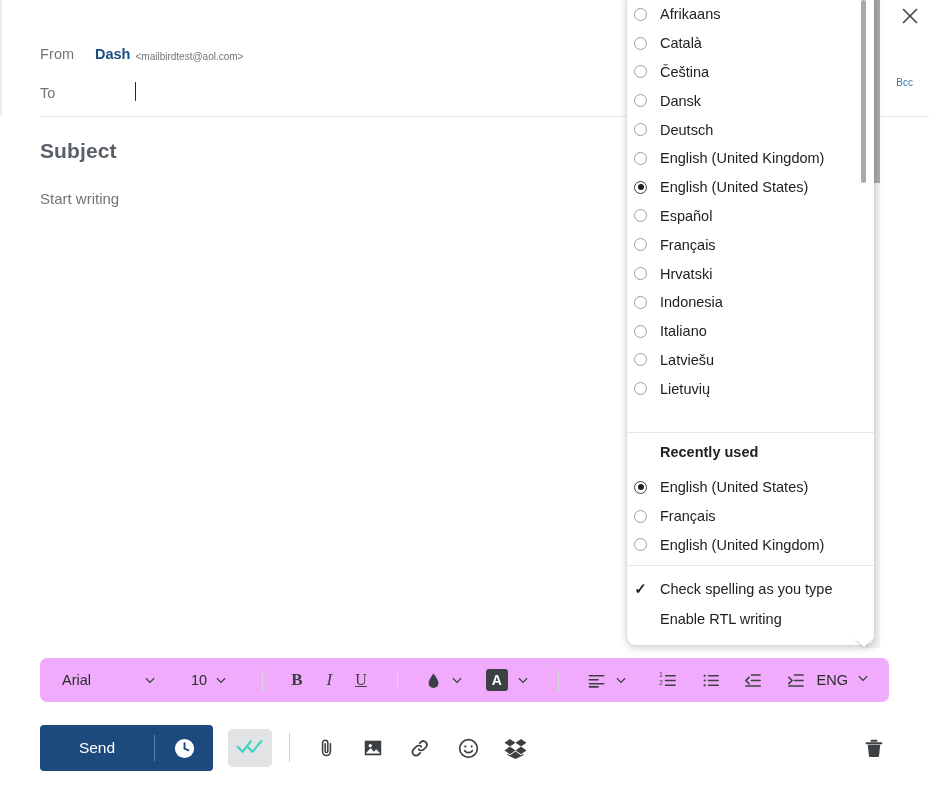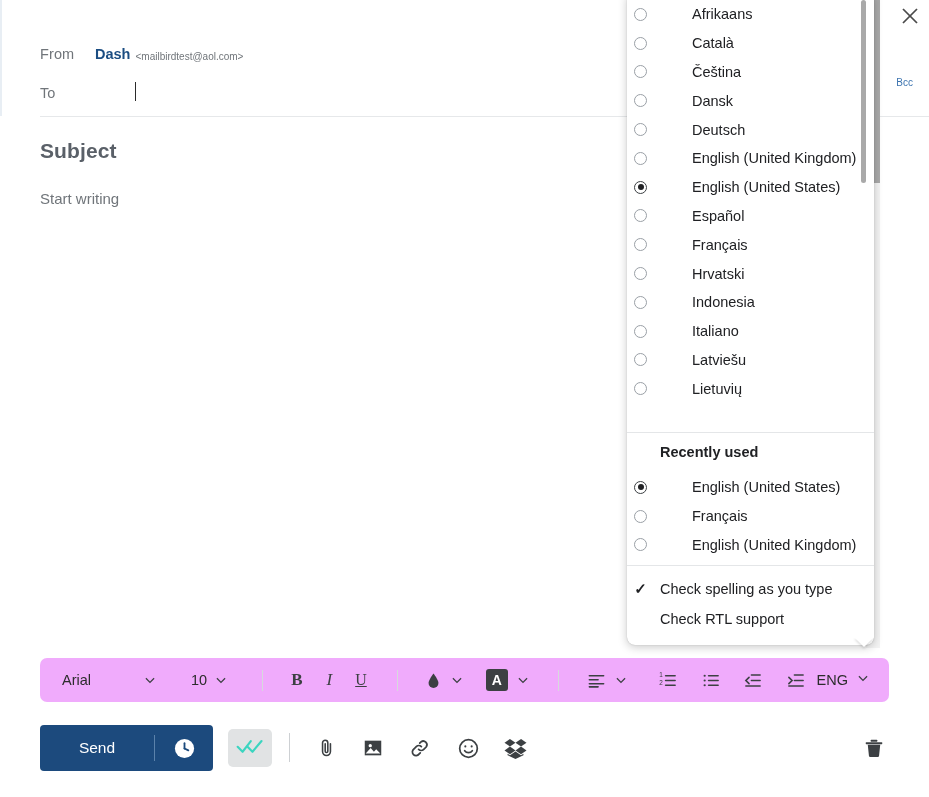--- a/index.html
+++ b/index.html
@@ -130,21 +130,21 @@
     filter: drop-shadow(0 2px 1px rgba(0,0,0,.12));
   }
   .lang-scroll {
     position: absolute; left: 0; top: 8px; width: 247px; height: 430px;
     overflow: hidden;
   }
   .lang-list-inner { position: relative; }
 
   .opt {
     display: flex; align-items: center; height: 28.8px;
-    padding-left: 7px; cursor: pointer; gap: 32px;
+    padding-left: 7px; cursor: pointer;
   }
   .radio {
     width: 13px; height: 13px; border: 1.5px solid #9aa0a6; border-radius: 50%;
     flex: 0 0 13px; display: flex; align-items: center; justify-content: center; background: #fff;
   }
   .radio.on { border-color: #3c4043; }
   .radio.on::after { content: ""; width: 6px; height: 6px; border-radius: 50%; background: #202124; }
   .opt-label { margin-left: 13px; font-size: 14.5px; color: #202124; }
 
   .menu-scrollbar { position: absolute; right: 8px; top: 8px; width: 5px; height: 430px; }
@@ -476,20 +476,20 @@
 
     <div class="menu-div div-b"></div>
 
     <div class="opts-bottom">
         <div class="check-opt">
           <span class="check-mark">✓</span>
           <span class="opt-label">Check spelling as you type</span>
         </div>
         <div class="check-opt">
           <span class="check-mark"></span>
-          <span class="opt-label">Check RTL support</span>
+          <span class="opt-label">Enable RTL writing</span>
         </div>
       </div>
 
     <div class="menu-arrow"></div>
   </div>
 
 </div>
 
 </body></html>

